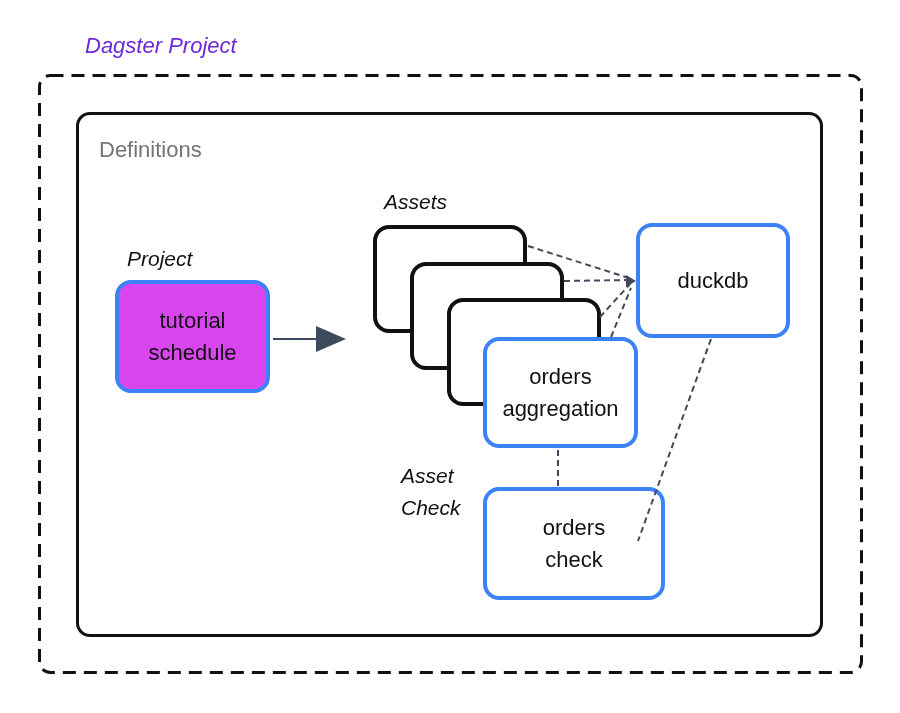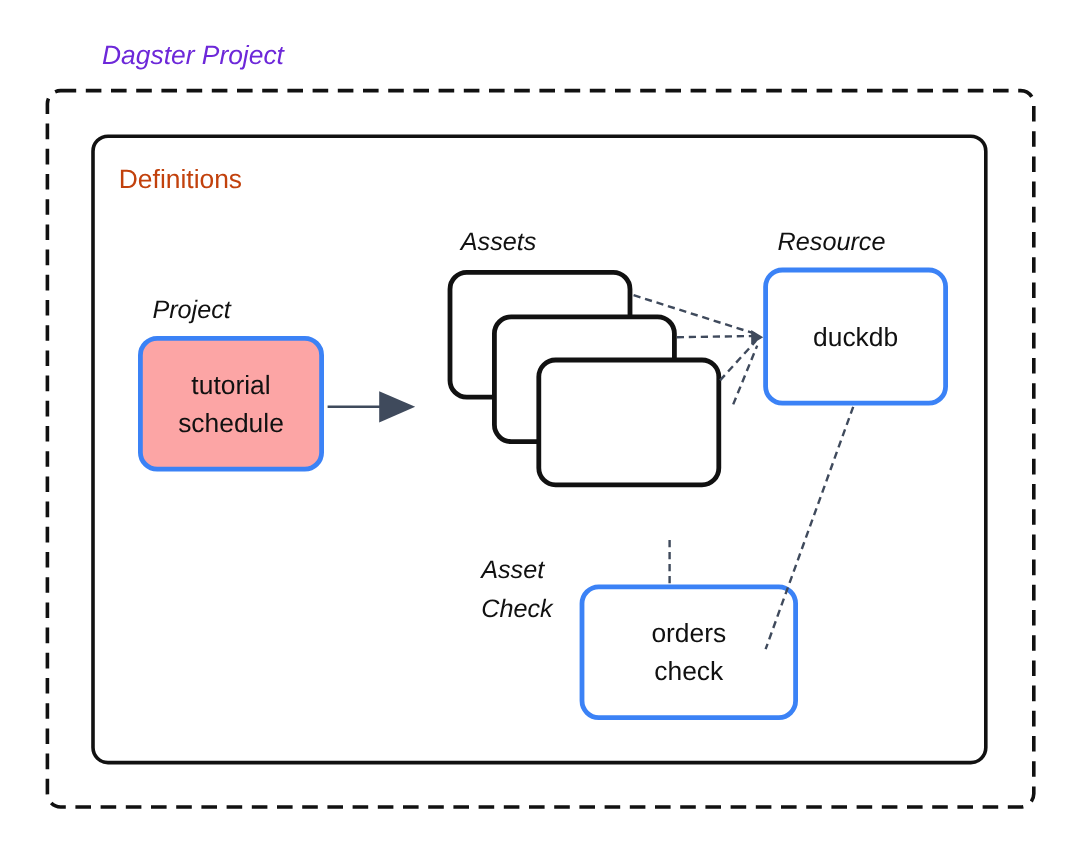--- a/index.html
+++ b/index.html
@@ -37,21 +37,21 @@
     border-radius: 14px;
     background: #ffffff;
     box-sizing: border-box;
   }
   .definitions-label {
     position: absolute;
     left: 99px;
     top: 137px;
     font-size: 22px;
     font-weight: 400;
-    color: #c2410c;
+    color: #737373;
     white-space: nowrap;
   }
   .group-label {
     position: absolute;
     font-size: 21px;
     font-style: italic;
     font-weight: 500;
     color: #111111;
     line-height: 1.5;
   }
@@ -114,32 +114,34 @@
   <div class="diagram-title">Dagster Project</div>
 
   <div class="definitions-box"></div>
 
   <div class="definitions-label">Definitions</div>
 
   <div class="group-label label-schedule">Project</div>
 
   <div class="group-label label-assets">Assets</div>
 
-  <div class="group-label label-resource">Resource</div>
 
   <div class="group-label label-asset-check">Asset Check</div>
 
-  <div class="node node-schedule" style="background-color: #fca5a5;">
+  <div class="node node-schedule" style="background-color: #d946ef;">
     <span class="txt">tutorial schedule</span>
   </div>
 
   <div class="asset-back asset-back-1"></div>
   <div class="asset-back asset-back-2"></div>
   <div class="asset-back asset-back-3"></div>
 
+  <div class="node node-aggregation">
+    <span class="txt">orders aggregation</span>
+  </div>
 
   <div class="node node-duckdb">
     <span class="txt">duckdb</span>
   </div>
 
   <div class="node node-check">
     <span class="txt">orders check</span>
   </div>
 
   <svg class="overlay" viewBox="0 0 900 713">

